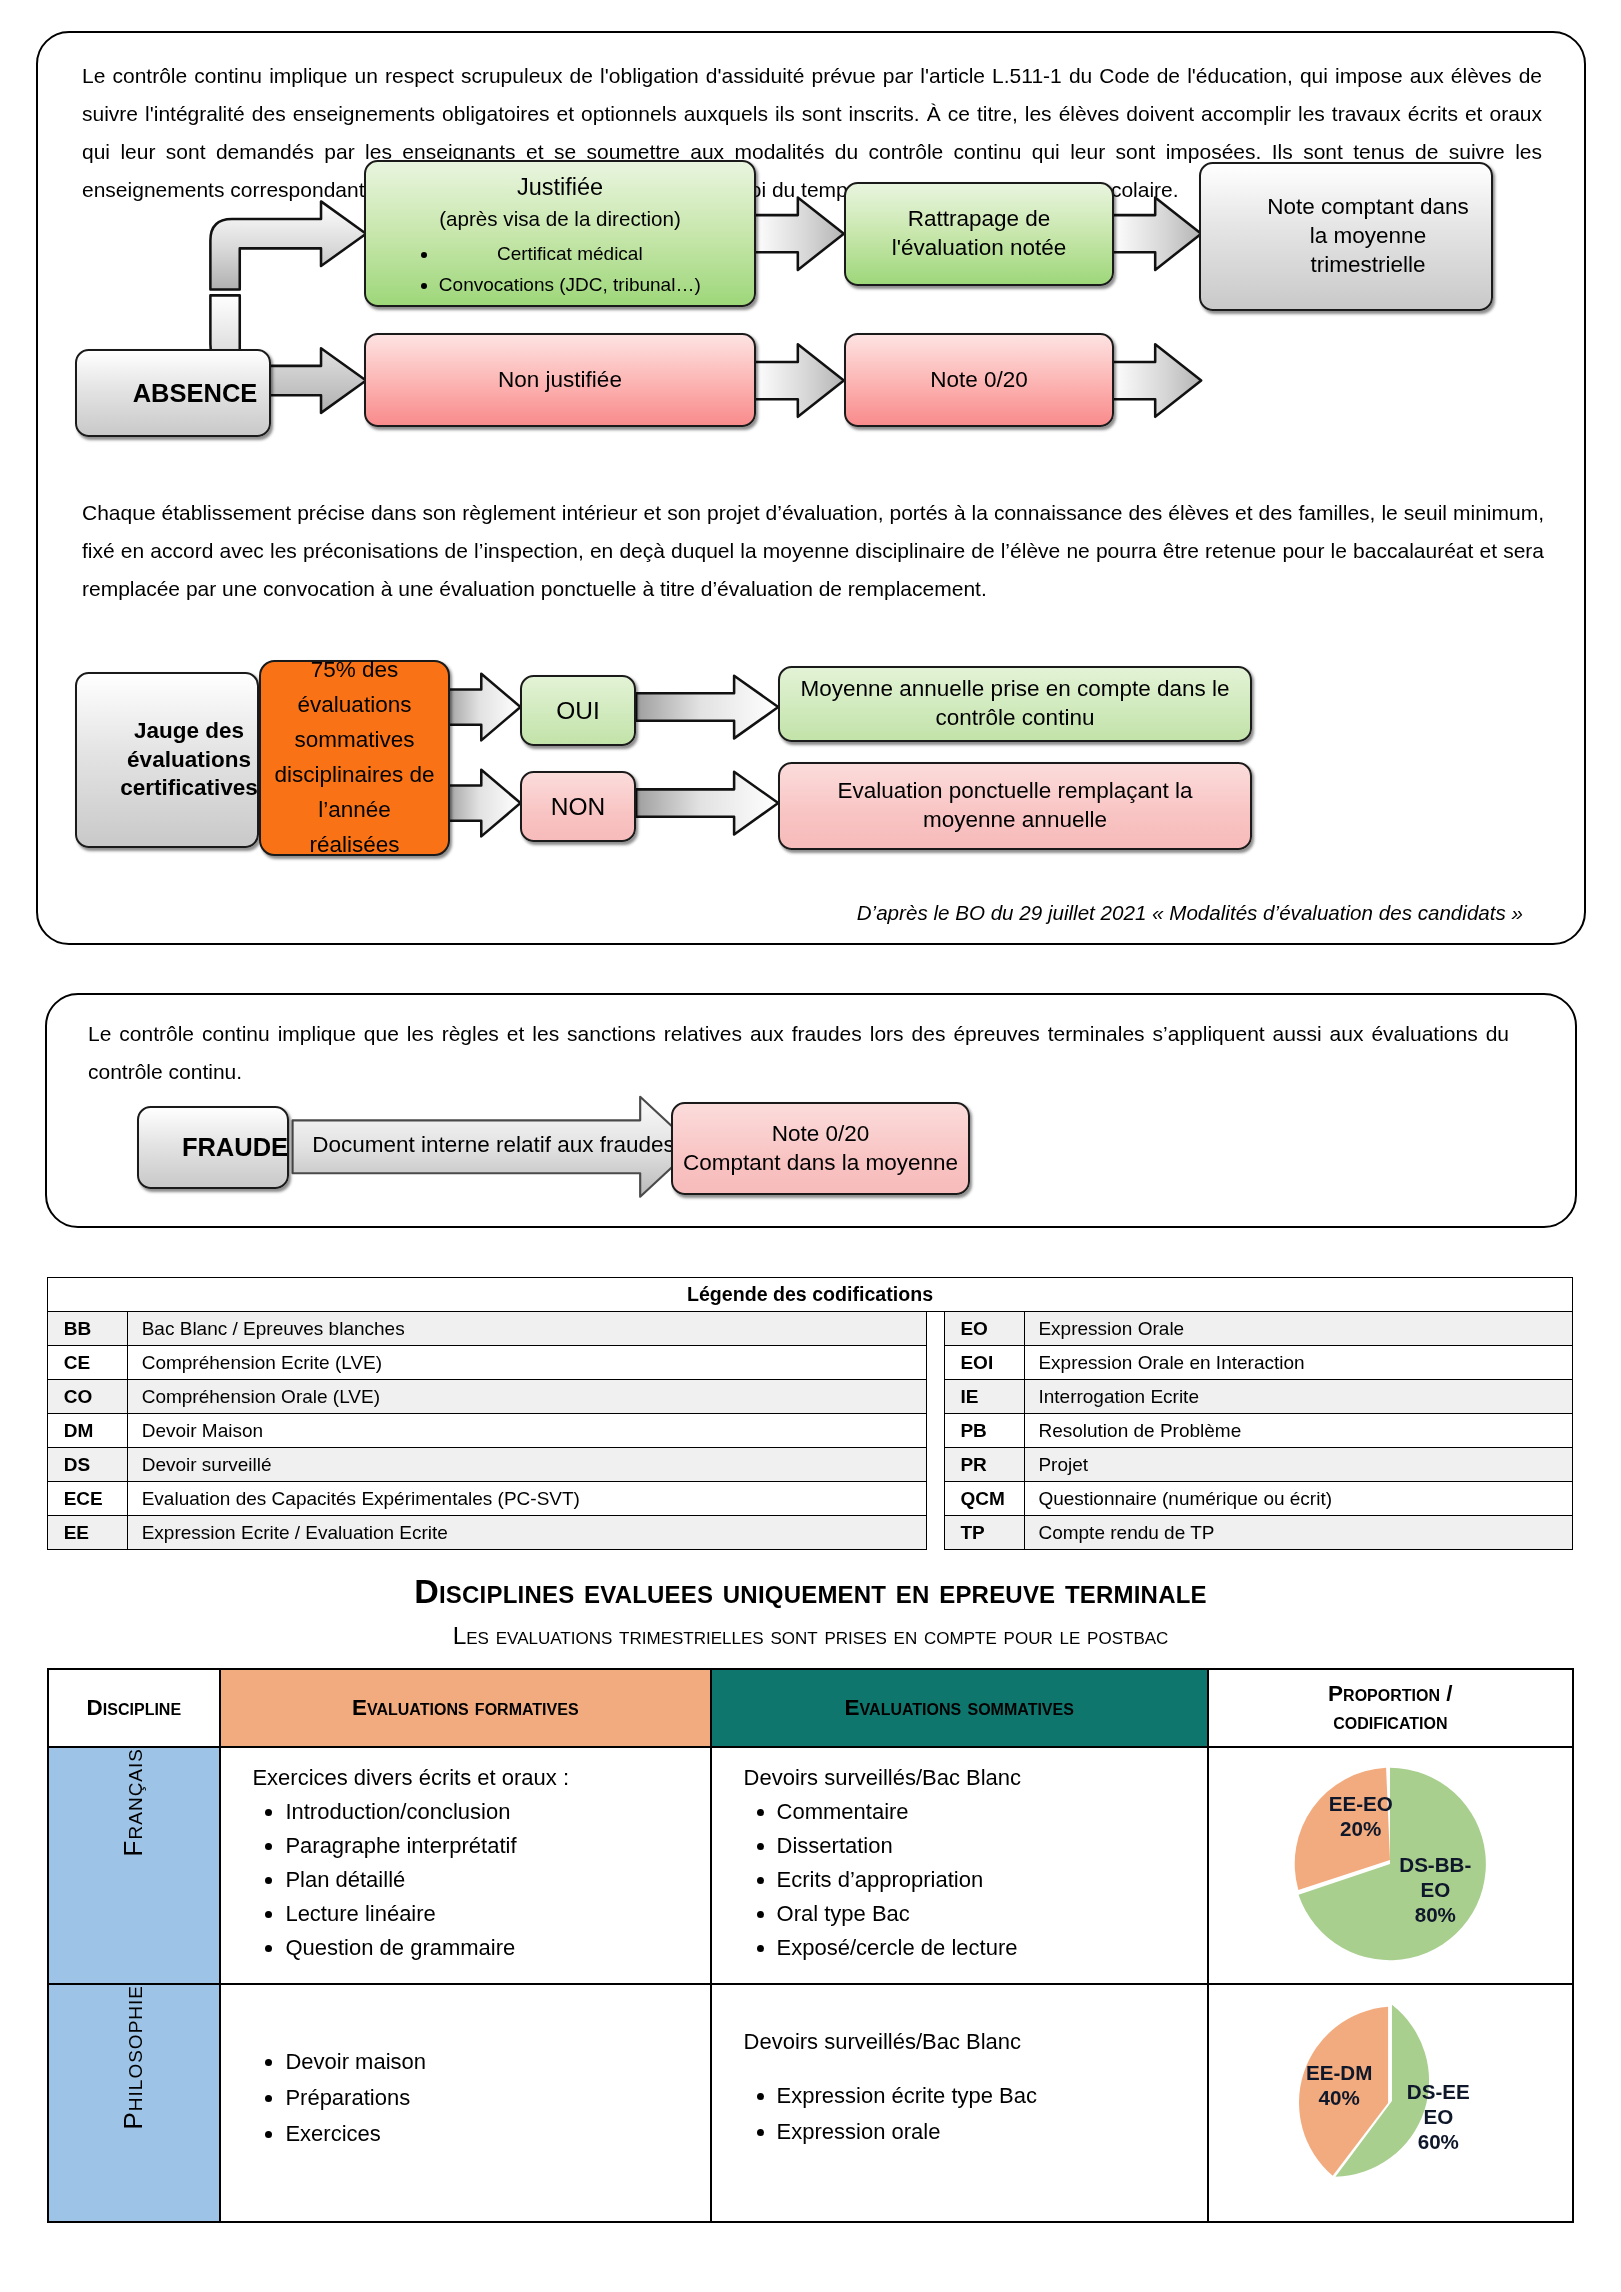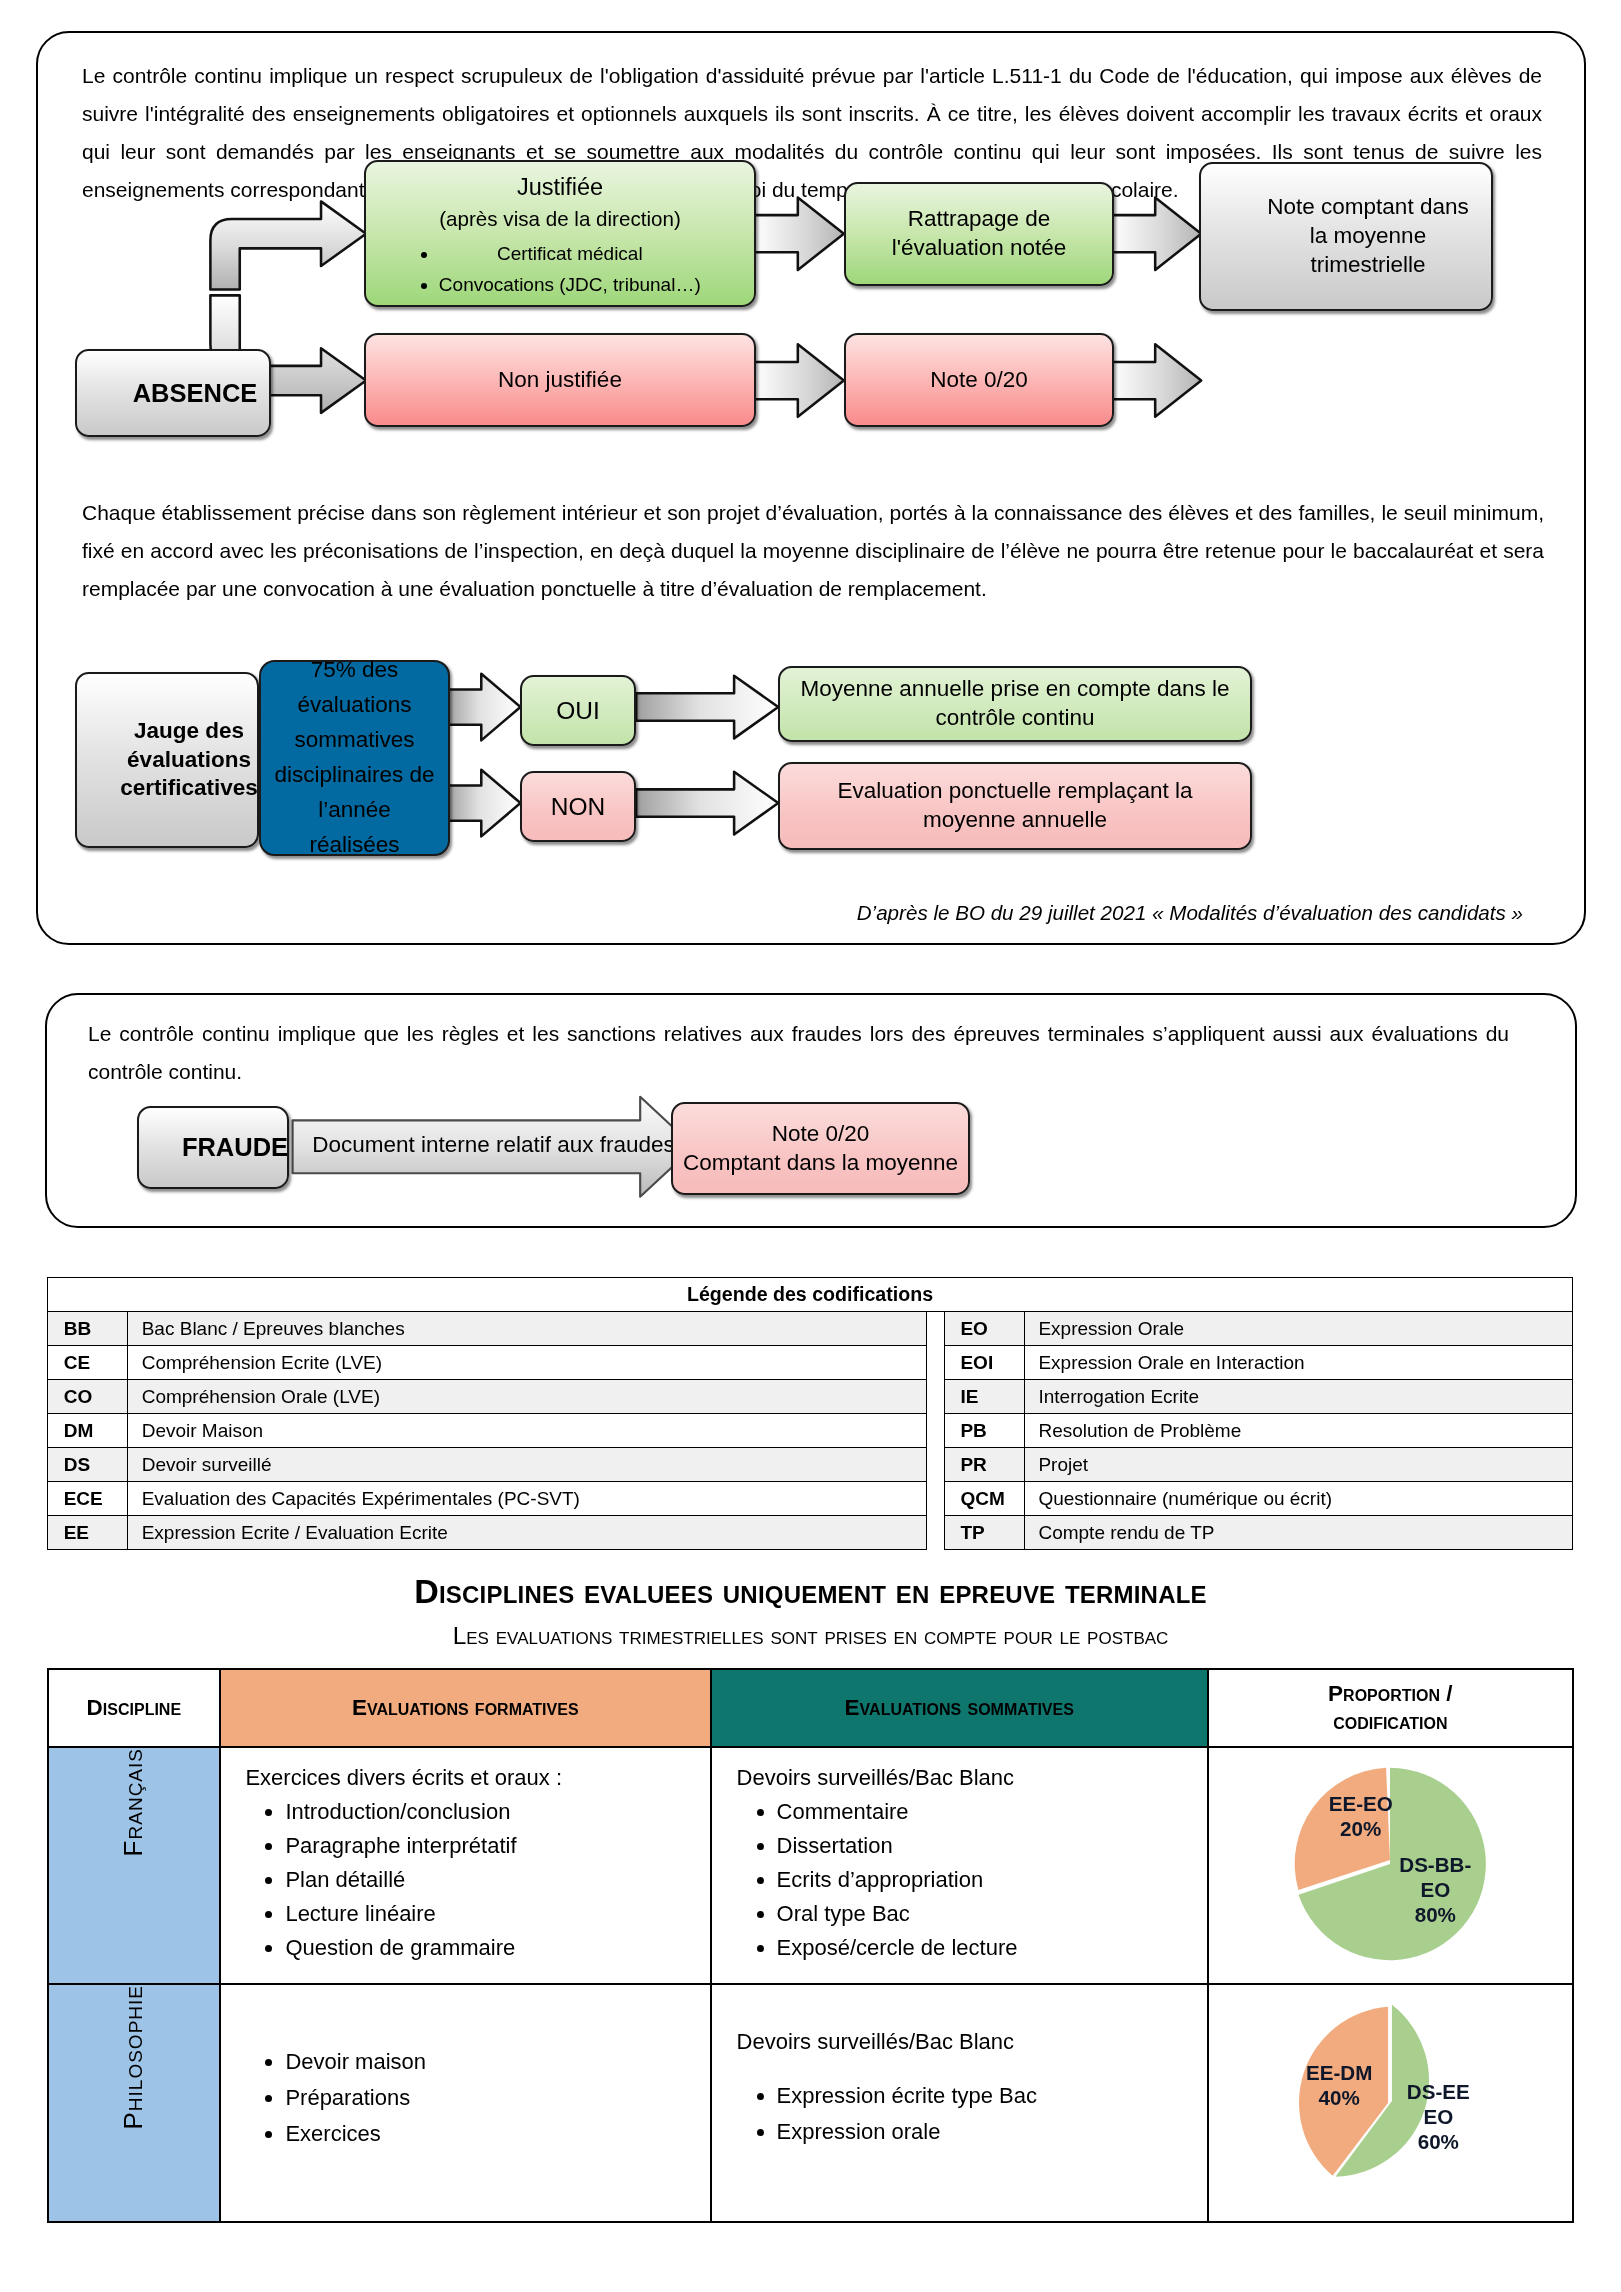--- a/index.html
+++ b/index.html
@@ -44,21 +44,21 @@
     text-align:center;
     font-size:22.5px;
     line-height:1.28;
     box-shadow:2px 2.9px 2.9px rgba(0,0,0,.45);
   }
   .node.grey  { background:linear-gradient(180deg,#ffffff 0%,#e4e4e4 45%,#c9c9c9 100%); font-weight:bold;padding-left:44px; }
   .node.green { background:linear-gradient(180deg,#e9f5df 0%,#c9e7ae 48%,#9ed77a 100%); }
   .node.red   { background:linear-gradient(180deg,#fde3e2 0%,#fcb9b7 48%,#f98b8c 100%); }
   .node.greenlight { background:linear-gradient(180deg,#e3f3d6 0%,#cfe9bb 60%,#c2e3a9 100%); }
   .node.redlight   { background:linear-gradient(180deg,#fbdcdb 0%,#f8c4c3 60%,#f7bbbb 100%); }
-  .node.white { background:#0369a1; box-shadow:2px 2.9px 2.9px rgba(0,0,0,.45); }
+  .node.white { background:#f97316; box-shadow:2px 2.9px 2.9px rgba(0,0,0,.45); }
 
   .node .title { font-size:23.5px; margin-bottom:3.9px; }
   .node ul { margin:0; padding:0 0 0 19.6px; text-align:center; font-size:19px; line-height:1.5; list-style:disc; }
   .node ul li { margin:2px 0; }
 
   
   .arrowsvg { position:absolute; overflow:visible; }
 
   
   #legend {
@@ -104,21 +104,21 @@
     text-align:center;
     vertical-align:middle;
     padding:0;
   }
   .vert {
     writing-mode:vertical-rl; transform:rotate(180deg);
     font-size:26.5px; font-variant:small-caps; letter-spacing:1px;
     white-space:nowrap; display:inline-block;
   }
   td.cell { padding:13.7px 13.7px 15.7px 13.7px; font-size:22px; line-height:1.46; }
-  td.cell .lead { margin:0 0 2px 11px; }
+  td.cell .lead { margin:0 0 2px 18px; }
   td.cell ul { margin:0; padding-left:51px; list-style:disc; }
   td.cell ul li { margin:2px 0; }
   td.cell ul.tight li { margin:3.9px 0; }
   td.pie-cell { vertical-align:middle; text-align:center; padding:9.8px 0; }
 
   .pie-wrap { display:inline-block; position:relative; }
   .pie-lbl {
     position:absolute; text-align:center; font-weight:bold; font-size:20.6px;
     line-height:1.22; color:#0f172a; white-space:nowrap;
   }

